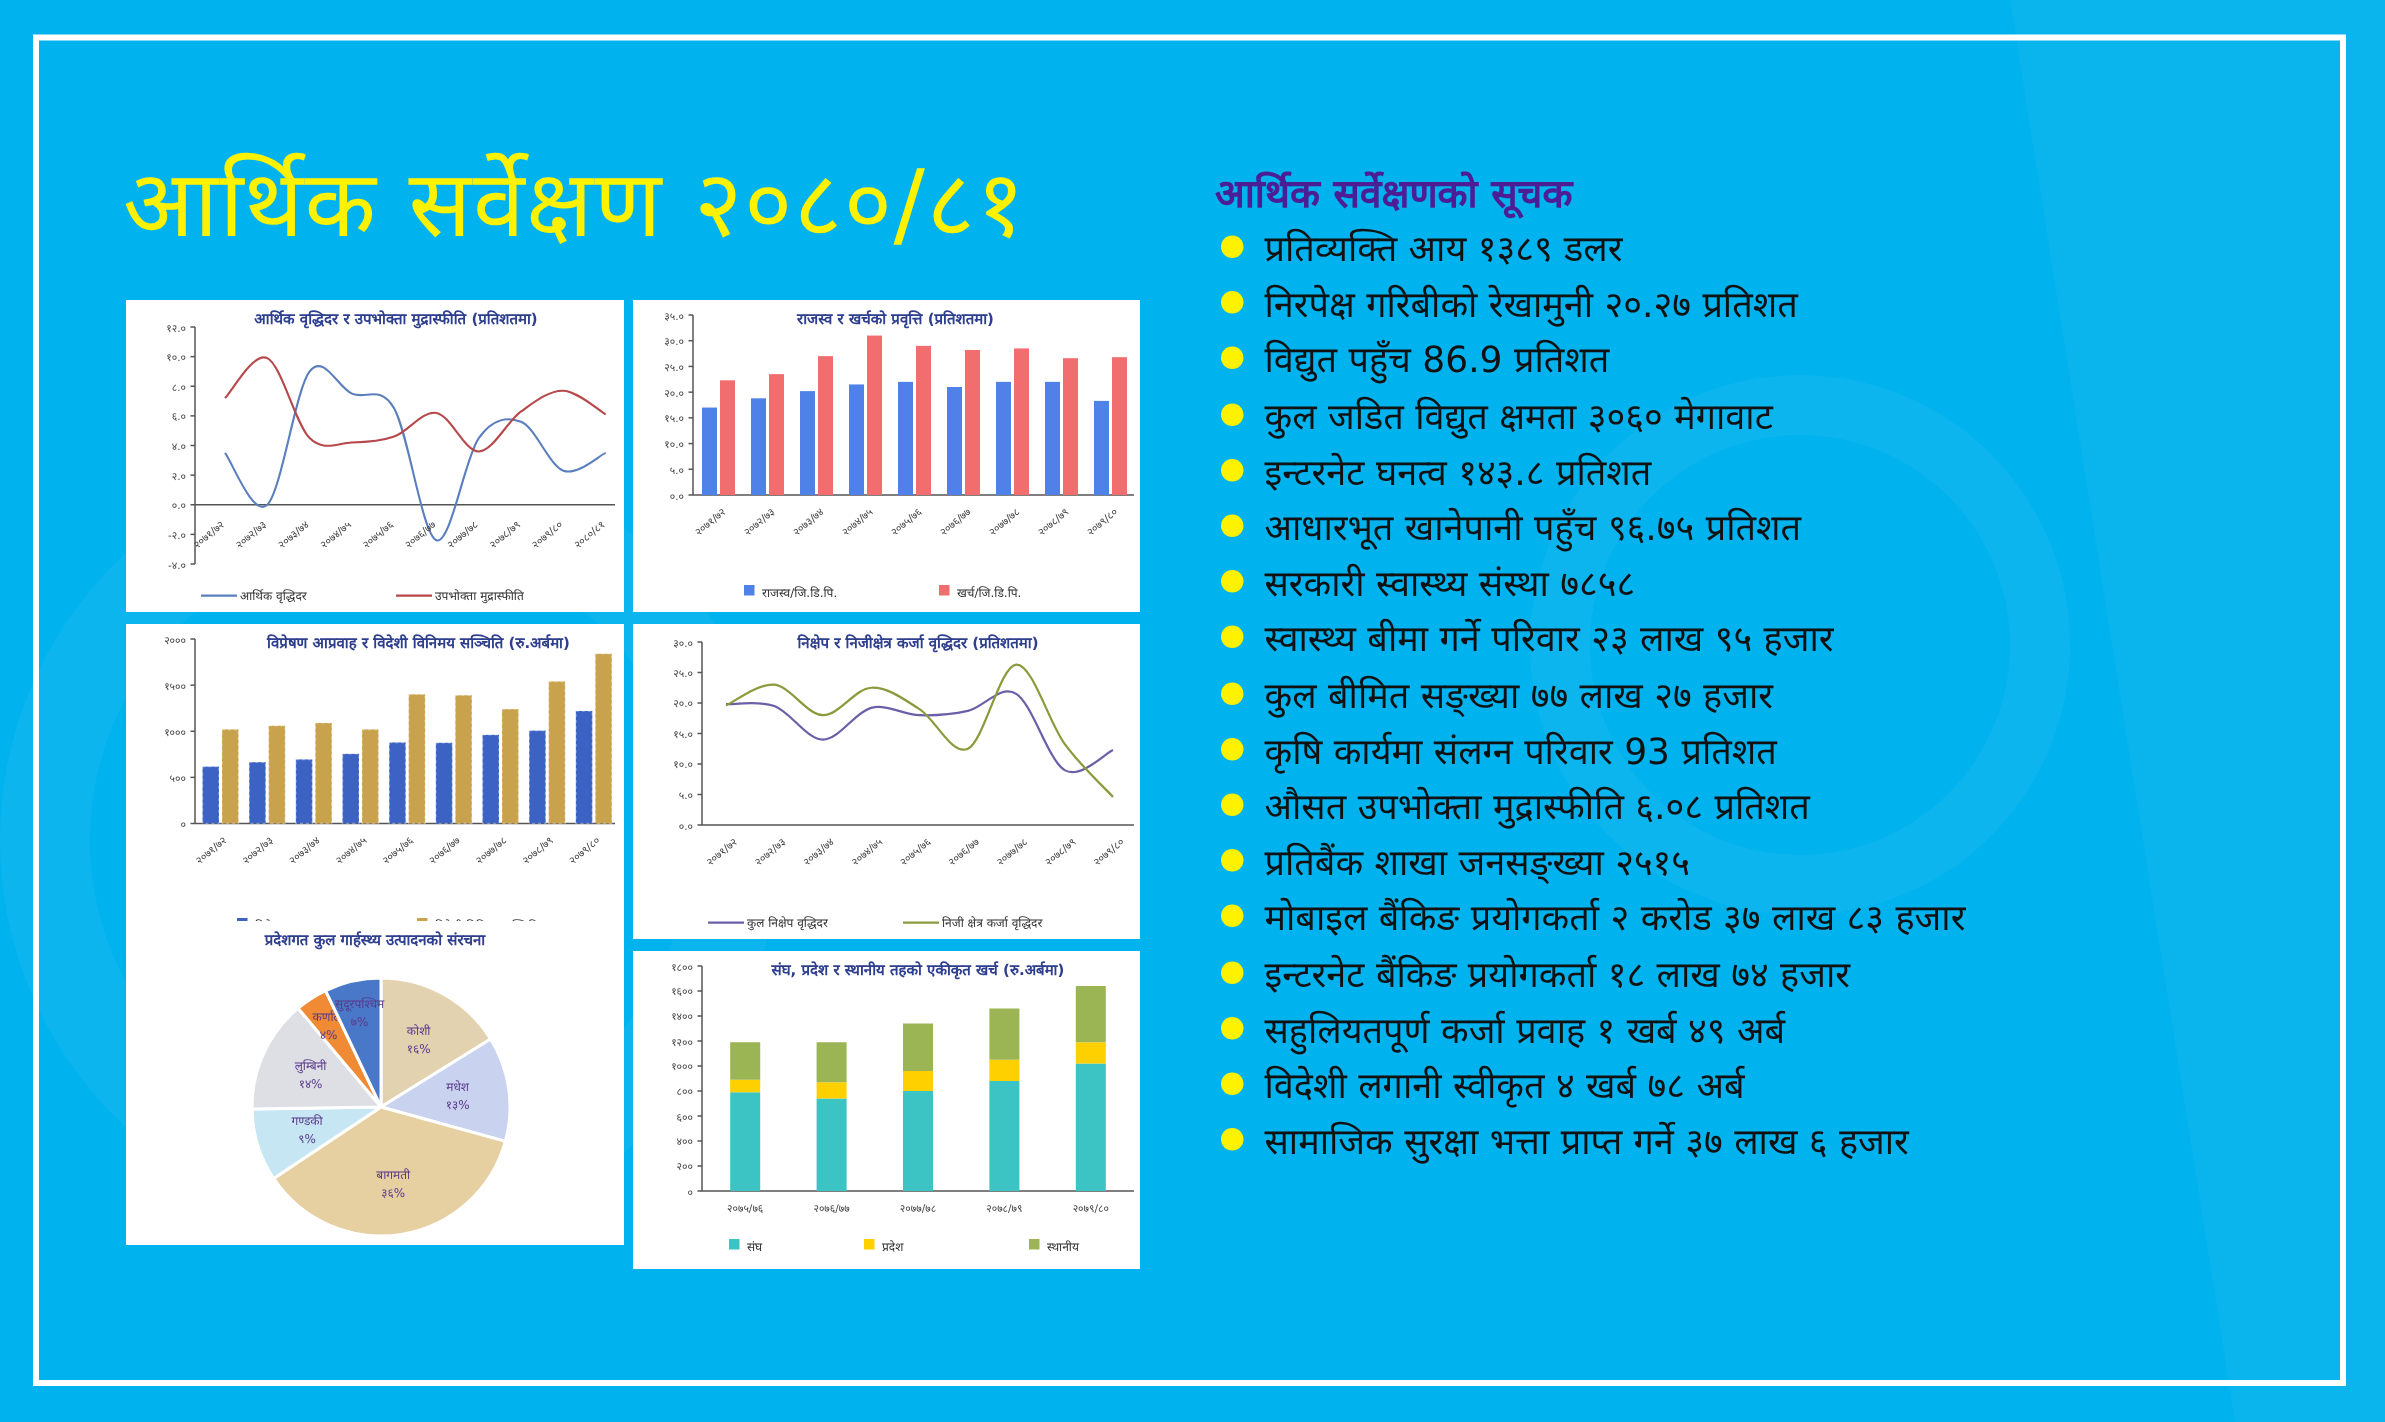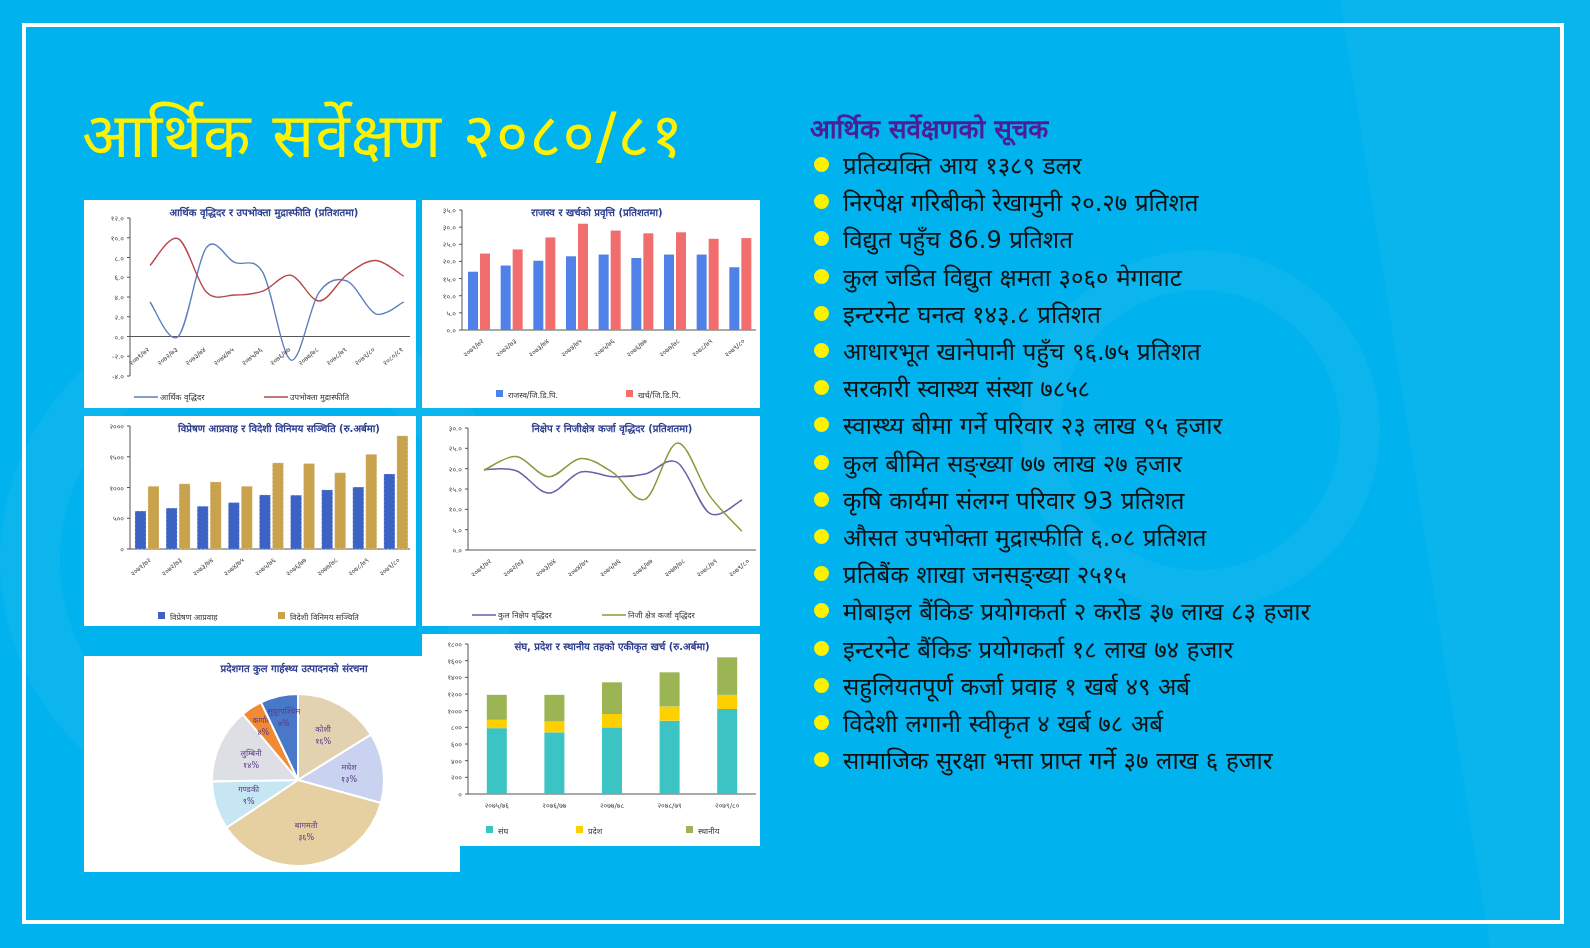--- a/index.html
+++ b/index.html
@@ -223,21 +223,21 @@
         <text x="231.25" y="146" font-size="7" class="tick" text-anchor="end" transform="rotate(-40 231.25 146)">२०७६/७७</text>
         <text x="263.5" y="146" font-size="7" class="tick" text-anchor="end" transform="rotate(-40 263.5 146)">२०७७/७८</text>
         <text x="295.75" y="146" font-size="7" class="tick" text-anchor="end" transform="rotate(-40 295.75 146)">२०७८/७९</text>
         <text x="328" y="146" font-size="7" class="tick" text-anchor="end" transform="rotate(-40 328 146)">२०७९/८०</text>
         <line x1="50" y1="199" x2="74" y2="199" stroke="#6b5fa8" stroke-width="1.5"></line>
         <text x="76" y="202" font-size="8" class="leg">कुल निक्षेप वृद्धिदर</text>
         <line x1="180" y1="199" x2="204" y2="199" stroke="#8a9a3c" stroke-width="1.5"></line>
         <text x="206" y="202" font-size="8" class="leg">निजी क्षेत्र कर्जा वृद्धिदर</text>
       </svg>
   </div>
-  <div class="chart-panel" style="left:0;top:456px;width:332px;height:216px;padding-left:44px;">
+  <div class="chart-panel" style="left:0;top:414px;width:332px;height:216px;">
     <svg id="c4" width="332" height="212">
         <text x="166" y="16" font-size="10" class="ctitle" text-anchor="middle">प्रदेशगत कुल गार्हस्थ्य उत्पादनको संरचना</text>
         <path d="M170,124 L170,38 A86,86 0 0 1 243.07638697565824,78.6586097854968 Z" fill="#e3d2b0" stroke="#ffffff" stroke-width="2"></path>
         <text x="195.0877515827842" y="75.90937214319909" font-size="8" fill="#5a3a8a" text-anchor="middle">कोशी</text>
         <text x="195.0877515827842" y="87.90937214319909" font-size="8" fill="#5a3a8a" text-anchor="middle">१६%</text>
         <path d="M170,124 L243.07638697565824,78.6586097854968 A86,86 0 0 1 252.89042563615502,146.91674797734302 Z" fill="#c9d3ef" stroke="#ffffff" stroke-width="2"></path>
         <text x="221.07478640105614" y="113.65655434509848" font-size="8" fill="#5a3a8a" text-anchor="middle">मधेश</text>
         <text x="221.07478640105614" y="125.65655434509848" font-size="8" fill="#5a3a8a" text-anchor="middle">१३%</text>
         <path d="M170,124 L252.89042563615502,146.91674797734302 A86,86 0 0 1 98.39899250140967,171.6371254924855 Z" fill="#e6cfa0" stroke="#ffffff" stroke-width="2"></path>
         <text x="178.15287203222485" y="171.95184665570196" font-size="8" fill="#5a3a8a" text-anchor="middle">बागमती</text>

